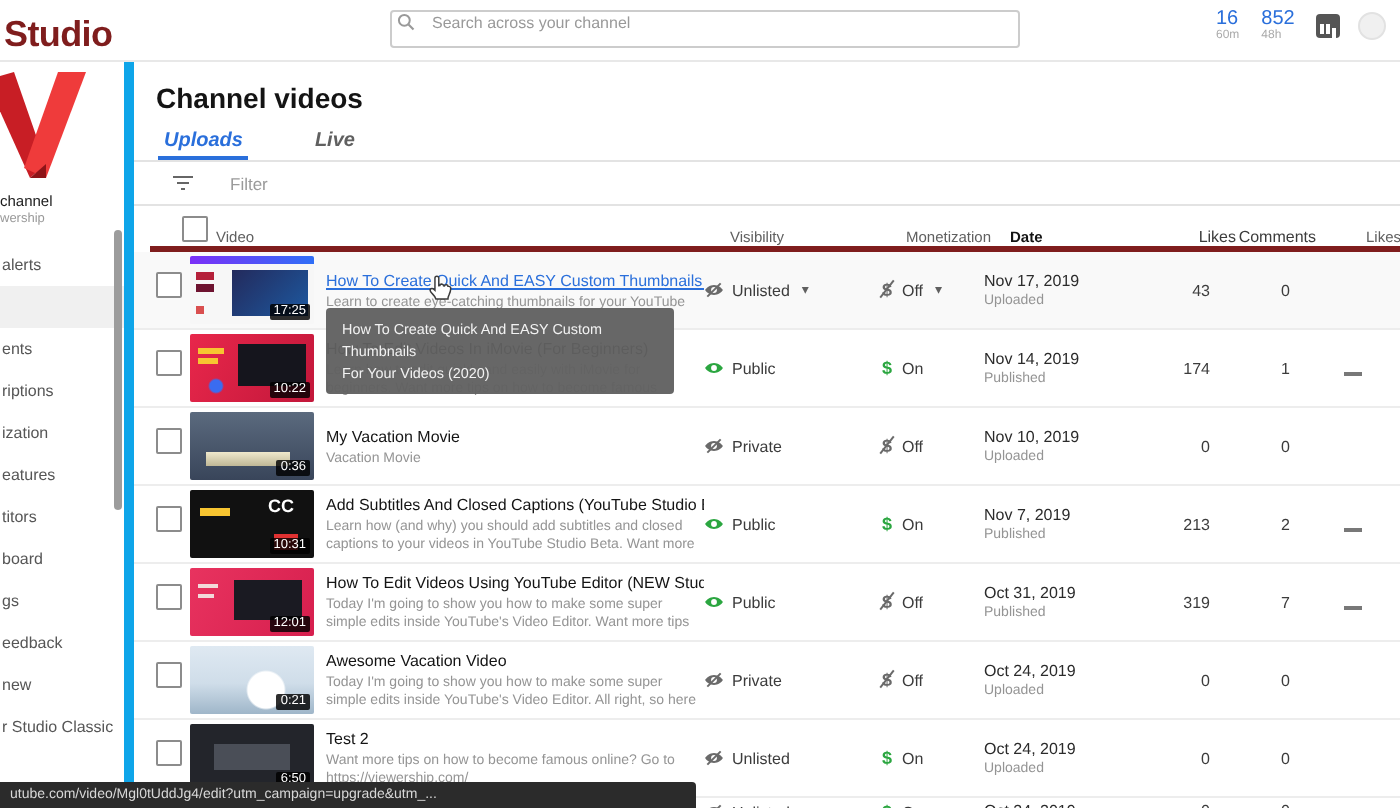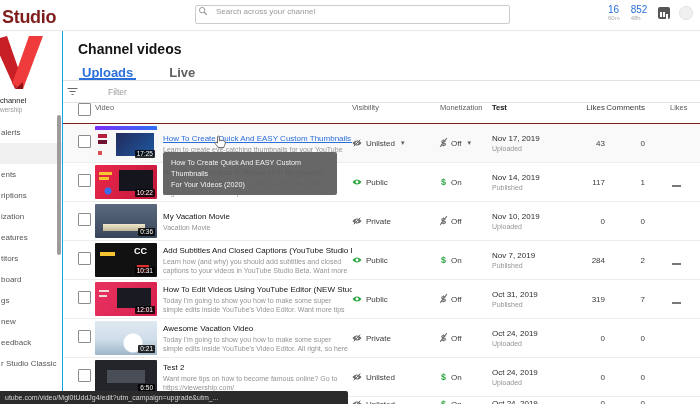--- a/index.html
+++ b/index.html
@@ -17,50 +17,50 @@
   .searchbox input::placeholder{color:#999;}
   .stats{position:absolute;left:608px;top:4px;display:flex;gap:11px;}
   .stat{}
   .stat .v{font-size:10px;color:#2a6fdb;line-height:11px;}
   .stat .l{font-size:6px;color:#aaa;line-height:7px;}
   .tb-icons{position:absolute;left:658px;top:6px;display:flex;align-items:center;gap:9px;}
   .charticon{width:12px;height:12px;background:#555;border-radius:2px;position:relative;}
   .charticon::after{content:"";position:absolute;left:2px;bottom:2px;width:2px;height:5px;background:#fff;box-shadow:3px 0 0 #fff,6px 2px 0 #fff;}
   .avatarcircle{width:12px;height:12px;border-radius:50%;background:#f0f0f0;border:1px solid #e2e2e2;}
   
-  .sidebar{position:absolute;top:30px;left:0;width:62px;bottom:0;background:#fff;border-right:1px solid #0ea5e9;z-index:2;}
+  .sidebar{position:absolute;top:30px;left:0;width:62px;bottom:0;background:#fff;border-right:5px solid #0ea5e9;z-index:2;}
   .chan-logo{position:absolute;left:-8px;top:6px;}
   .chan-label{position:absolute;left:0;top:66px;font-size:7.5px;color:#1a1a1a;white-space:nowrap;}
   .chan-sub{position:absolute;left:0;top:76px;font-size:6.5px;color:#999;white-space:nowrap;}
   .side-items{position:absolute;left:0;top:92px;right:0;}
   .side-item{height:21px;line-height:21px;font-size:8px;color:#565656;white-space:nowrap;overflow:hidden;padding-left:1px;cursor:pointer;}
   .side-item.selected{background:#f0f0f0;}
   .scrollthumb{position:absolute;right:1px;top:85px;width:4px;height:140px;background:#9c9c9c;border-radius:2px;}
   
   .content{position:absolute;left:62px;top:30px;right:0;bottom:0;overflow:hidden;background:#fff;}
   .page-title{padding:11px 0 0 16px;font-size:14px;font-weight:700;color:#141414;height:19px;}
   .tabbar{display:flex;gap:30px;padding-left:17px;border-bottom:1px solid #e3e3e3;height:21px;box-sizing:border-box;}
-  .tab{font-size:13px;font-weight:700;color:#606060;padding:5px 3px 0 3px;cursor:pointer;box-sizing:border-box;}
+  .tab{font-size:10px;font-weight:700;color:#606060;padding:5px 3px 0 3px;cursor:pointer;box-sizing:border-box;font-style:italic;}
   .tab.active{color:#2a6fdb;border-bottom:2px solid #2a6fdb;}
-  .filterbar{height:21px;border-bottom:1px solid #e3e3e3;display:flex;align-items:center;gap:28px;padding-left:5px;}
+  .filterbar{height:21px;border-bottom:1px solid #e3e3e3;display:flex;align-items:center;gap:16px;padding-left:24px;}
   .filterbar input{border:none;outline:none;font-size:8.5px;color:#333;width:200px;font-family:inherit;}
   .filterbar input::placeholder{color:#9a9a9a;}
   
   .cell{box-sizing:border-box;}
   .c-cb{width:33px;padding-left:16px;flex:none;}
   .c-video-h{width:257px;flex:none;}
   .c-thumb{width:68px;flex:none;}
   .c-title{width:189px;flex:none;overflow:hidden;}
   .c-vis{width:88px;flex:none;display:flex;align-items:center;gap:4px;}
   .c-mon{width:52px;flex:none;display:flex;align-items:center;gap:4px;}
   .c-date{width:85px;flex:none;}
   .c-views{width:28px;flex:none;text-align:right;}
   .c-comments{width:40px;flex:none;text-align:right;}
   .c-likes{width:95px;flex:none;padding-left:25px;white-space:nowrap;overflow:hidden;}
-  .thead{height:20px;display:flex;align-items:flex-start;border-bottom:1px solid #7f1d1d;font-size:7.5px;color:#606060;}
+  .thead{height:20px;display:flex;align-items:flex-end;border-bottom:3px solid #7f1d1d;font-size:7.5px;color:#606060;margin-left:13px;}
   .thead .c-date{font-weight:700;color:#141414;}
   .checkbox{display:inline-block;width:11px;height:11px;border:1.5px solid #8c8c8c;border-radius:1px;background:#fff;cursor:pointer;}
   .rows{position:relative;}
   .vrow{height:38px;display:flex;align-items:center;border-bottom:1px solid #ededed;background:#fff;}
   .vrow.row-hover{background:#f9f9f9;}
   .vrow.partial{align-items:flex-start;padding-top:2px;border-bottom:none;}
   
   .thumb{width:62px;height:34px;position:relative;overflow:hidden;border-radius:1px;background:#ddd;cursor:pointer;}
   .duration{position:absolute;right:2px;bottom:2px;background:rgba(0,0,0,.82);color:#fff;font-size:6.5px;line-height:8px;padding:0 2px;border-radius:1px;}
   .t1{background:
@@ -169,22 +169,22 @@
   <div class="side-items" id="side-items">
       <div class="side-item">alerts</div>
       <div class="side-item selected"></div>
       <div class="side-item">ents</div>
       <div class="side-item">riptions</div>
       <div class="side-item">ization</div>
       <div class="side-item">eatures</div>
       <div class="side-item">titors</div>
       <div class="side-item">board</div>
       <div class="side-item">gs</div>
+      <div class="side-item">eedback</div>
       <div class="side-item">new</div>
-      <div class="side-item">eedback</div>
       <div class="side-item">r Studio Classic</div>
     </div>
   <div class="scrollthumb"></div>
 </div>
 
 <div class="content">
   <div class="page-title">Channel videos</div>
 
   <div class="tabbar">
     <div class="tab active">Uploads</div>
@@ -198,21 +198,21 @@
       <line x1="9" y1="15" x2="13" y2="15" stroke="#666" stroke-width="2"></line>
     </svg>
     <input type="text" placeholder="Filter" style="">
   </div>
 
   <div class="thead">
     <div class="cell c-cb"><span class="checkbox"></span></div>
     <div class="cell c-video-h">Video</div>
     <div class="cell c-vis">Visibility</div>
     <div class="cell c-mon">Monetization</div>
-    <div class="cell c-date">Test</div>
+    <div class="cell c-date">Date</div>
     <div class="cell c-views">Likes</div>
     <div class="cell c-comments">Comments</div>
     <div class="cell c-likes">Likes</div>
   </div>
 
   <div class="rows" id="rows">
     <div class="tooltip">How To Create Quick And EASY Custom Thumbnails
 For Your Videos (2020)</div>
     <svg class="cursor" width="13" height="16" viewBox="0 0 24 30">
       <path d="M10 2c1 0 1.8.8 1.8 1.8V11l1-.1c.3-1 1.2-1.6 2.2-1.3.7.2 1.2.7 1.3 1.4l.9.1c.3-.8 1.2-1.3 2-1 .7.2 1.2.8 1.2 1.5h.7c1.1 0 1.9.9 1.9 1.9 0 2.8-.9 4.6-1.7 6.3-.6 1.2-.9 2.4-.9 3.7H9.1c-.5-1.7-1.6-3.3-3.4-5.1-1.2-1.2-2.8-2.7-1.8-4.1.7-1 2.3-.9 3.4.1l.9.9V3.8C8.2 2.8 9 2 10 2z" fill="#fff" stroke="#3c3c3c" stroke-width="1.4"></path>
@@ -276,21 +276,21 @@
     </div>
     <div class="cell c-mon mon-on">
       <span class="dollar">$</span>
       <span class="monlabel">On</span>
 
     </div>
     <div class="cell c-date">
       <div class="dateval">Nov 14, 2019</div>
       <div class="datestatus">Published</div>
     </div>
-    <div class="cell c-views">117</div>
+    <div class="cell c-views">174</div>
     <div class="cell c-comments">1</div>
     <div class="cell c-likes"><span class="likebar"></span></div>
   </div>
       <div class="vrow">
     <div class="cell c-cb"><span class="checkbox"></span></div>
     <div class="cell c-thumb">
       <div class="thumb t3">
         <span class="duration">0:36</span>
       </div>
     </div>
@@ -346,21 +346,21 @@
     </div>
     <div class="cell c-mon mon-on">
       <span class="dollar">$</span>
       <span class="monlabel">On</span>
 
     </div>
     <div class="cell c-date">
       <div class="dateval">Nov 7, 2019</div>
       <div class="datestatus">Published</div>
     </div>
-    <div class="cell c-views">284</div>
+    <div class="cell c-views">213</div>
     <div class="cell c-comments">2</div>
     <div class="cell c-likes"><span class="likebar"></span></div>
   </div>
       <div class="vrow has-likebar">
     <div class="cell c-cb"><span class="checkbox"></span></div>
     <div class="cell c-thumb">
       <div class="thumb t5">
         <span class="duration">12:01</span>
       </div>
     </div>

